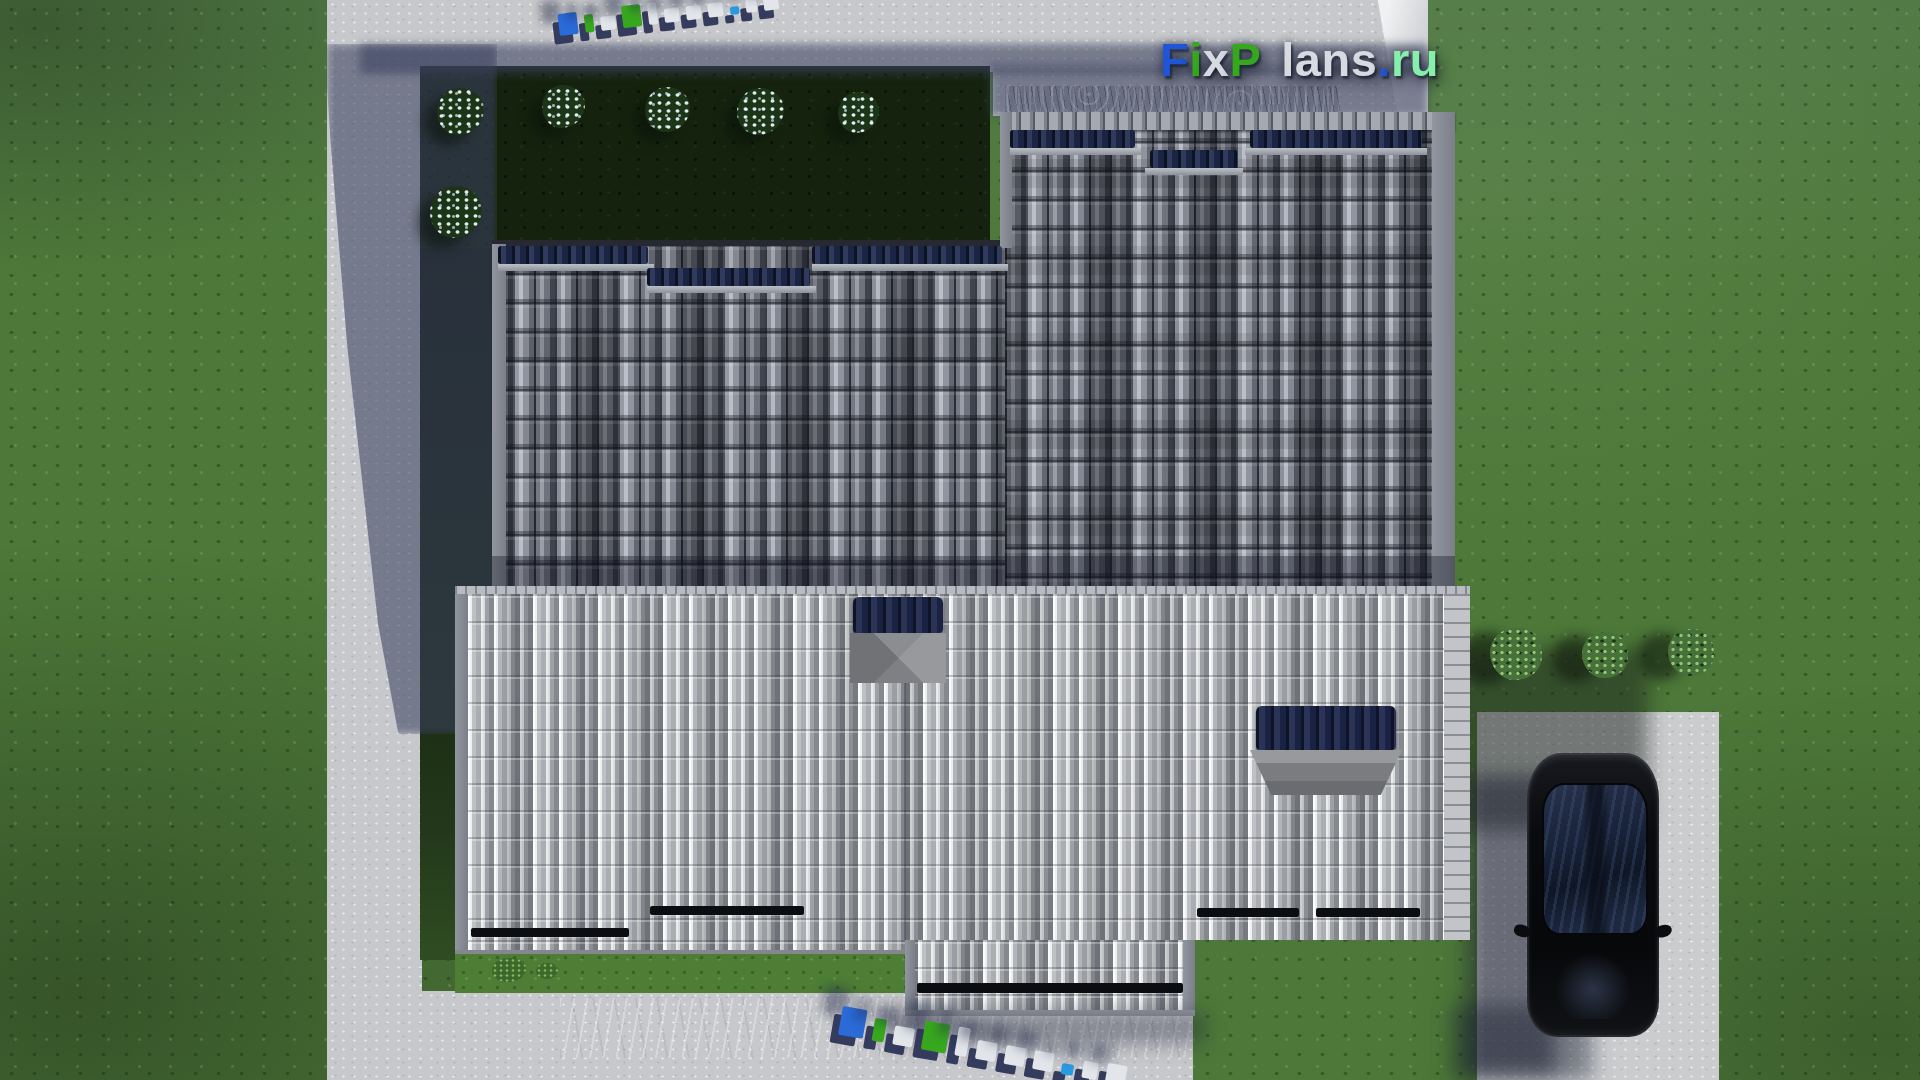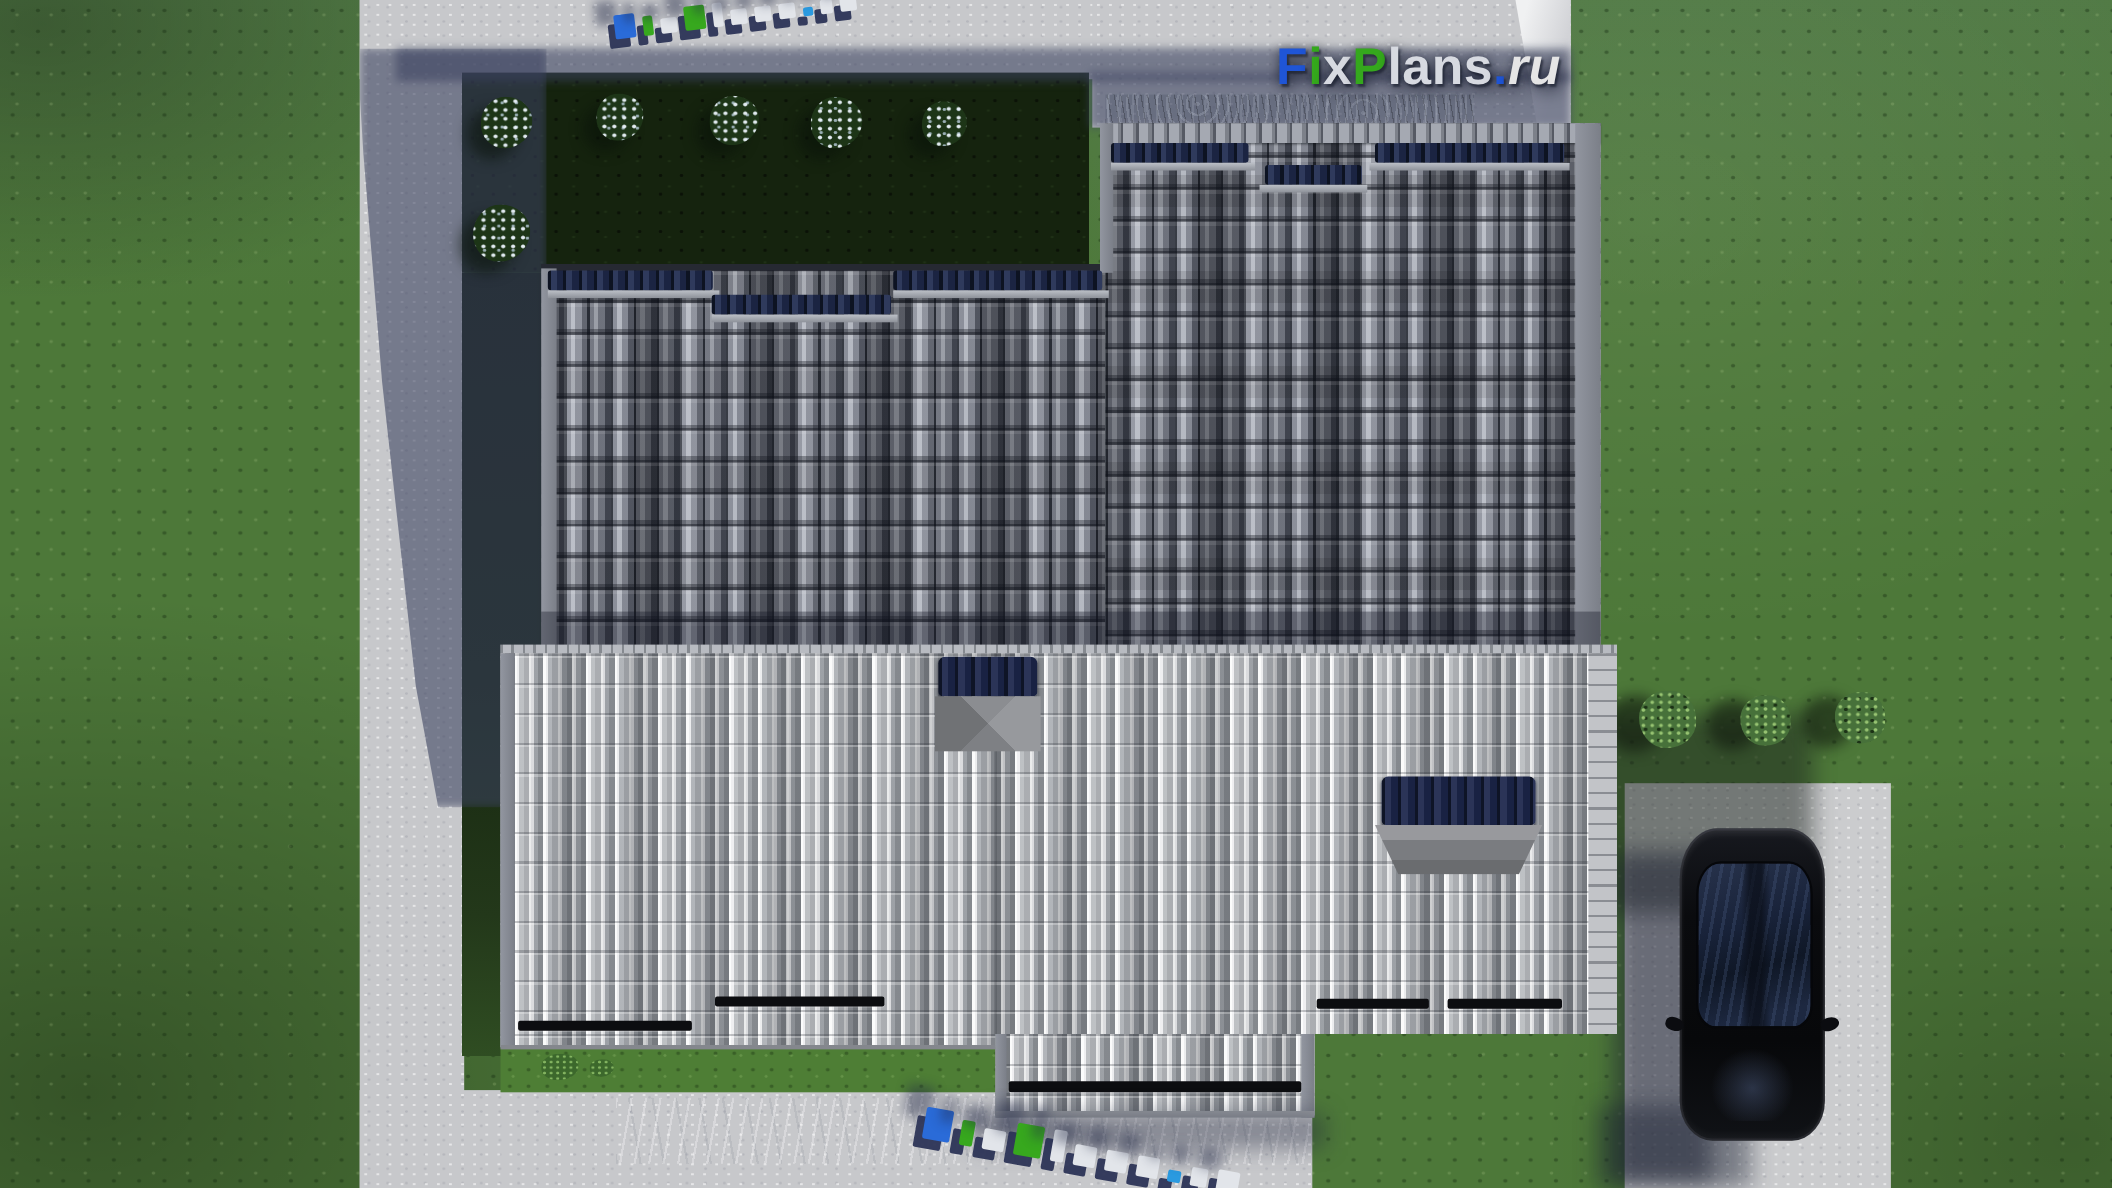--- a/index.html
+++ b/index.html
@@ -230,15 +230,15 @@
       <span class="glb" style="width: 25px; height: 29px; background: rgb(55, 168, 30);"></span>
       <span class="glb" style="width: 12px; height: 29px; background: rgb(226, 229, 234);"></span>
       <span class="glb" style="width: 20px; height: 19px; background: rgb(226, 229, 234);"></span>
       <span class="glb" style="width: 20px; height: 19px; background: rgb(226, 229, 234);"></span>
       <span class="glb" style="width: 20px; height: 19px; background: rgb(226, 229, 234);"></span>
       <span class="glb" style="width: 12px; height: 11px; background: rgb(42, 154, 224);"></span>
       <span class="glb" style="width: 15px; height: 17px; background: rgb(226, 229, 234);"></span>
       <span class="glb" style="width: 20px; height: 19px; background: rgb(226, 229, 234);"></span>
     </div>
 
-  <div class="abs wm" style="left:1160px;top:32px"><span style="color: rgb(31, 85, 214);">F</span><span style="color: rgb(53, 168, 29);">i</span><span style="color: rgb(215, 218, 225);">x</span><span style="color: rgb(53, 168, 29);">P</span><span style="color: rgb(215, 218, 225);">lans</span><span style="color: rgb(31, 85, 214);">.</span><span style="color: #e5e5e5; font-style: italic;">ru</span></div>
+  <div class="abs wm" style="left:1160px;top:32px"><span style="color: rgb(31, 85, 214);">F</span><span style="color: rgb(53, 168, 29);">i</span><span style="color: rgb(215, 218, 225);">x</span><span style="color: rgb(53, 168, 29);">P</span><span style="color: rgb(215, 218, 225); margin-left: 20px;">lans</span><span style="color: rgb(31, 85, 214);">.</span><span style="color: #86efac;">ru</span></div>
 
 </div>
 
 </body></html>

